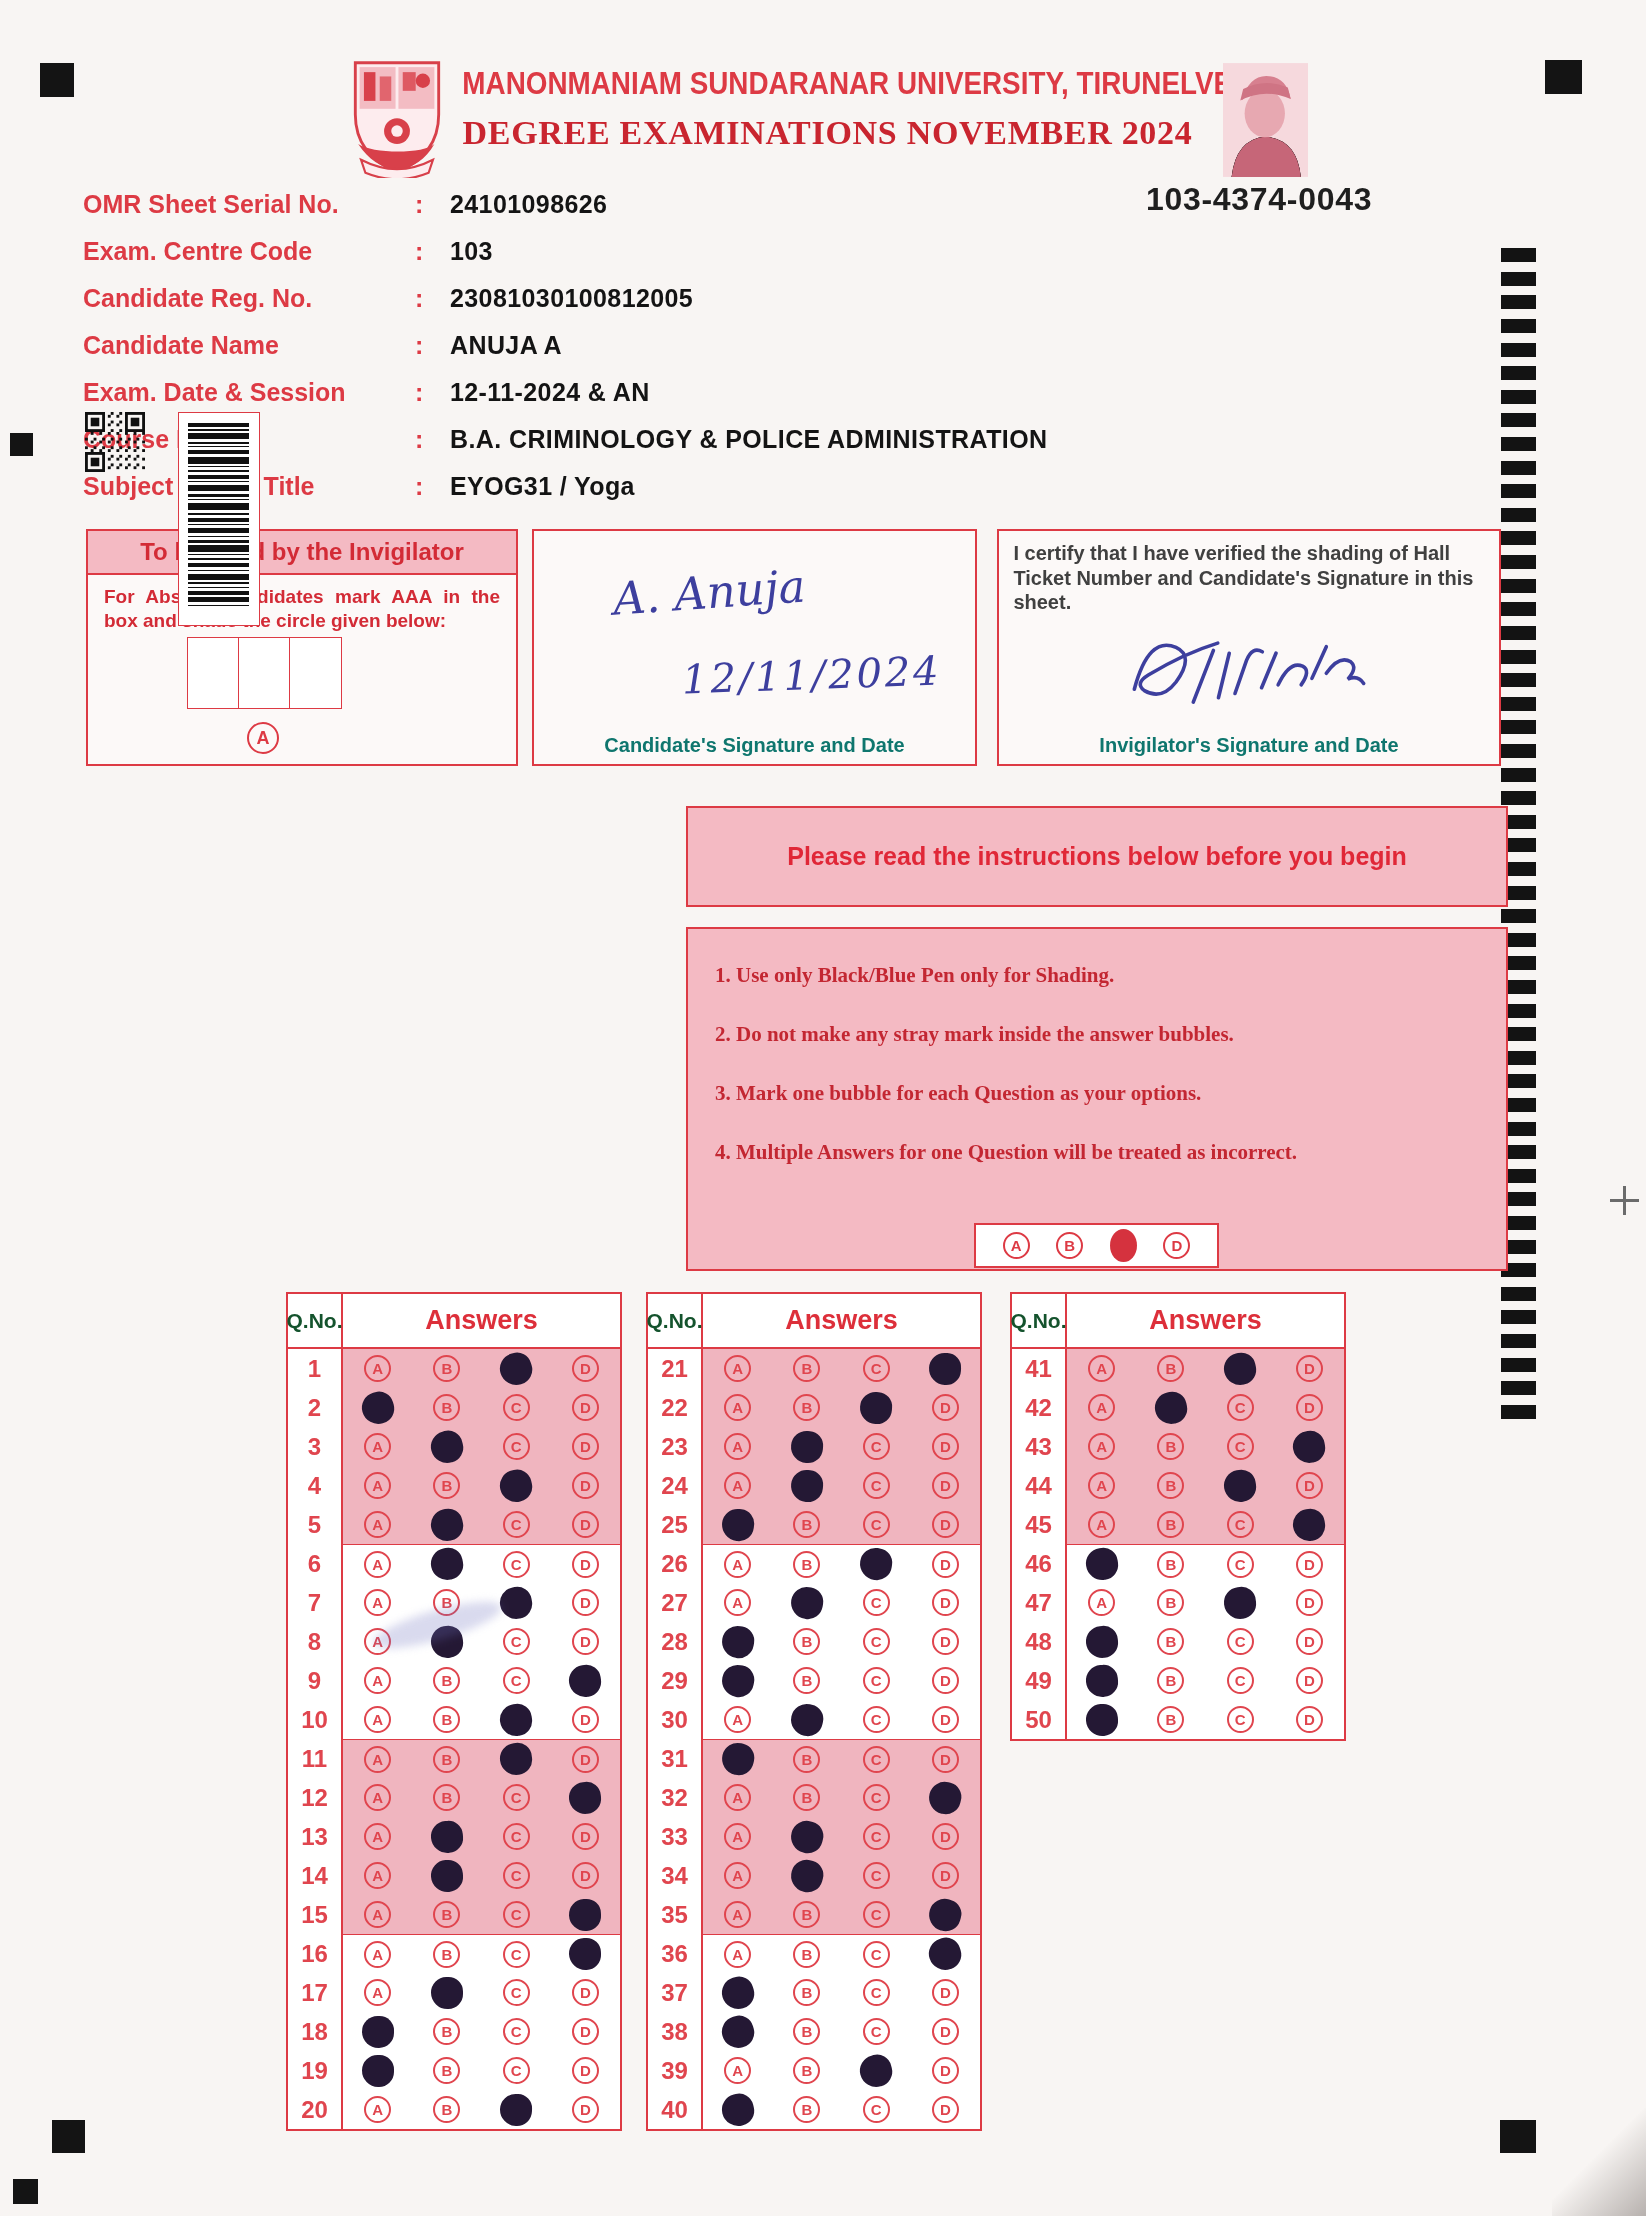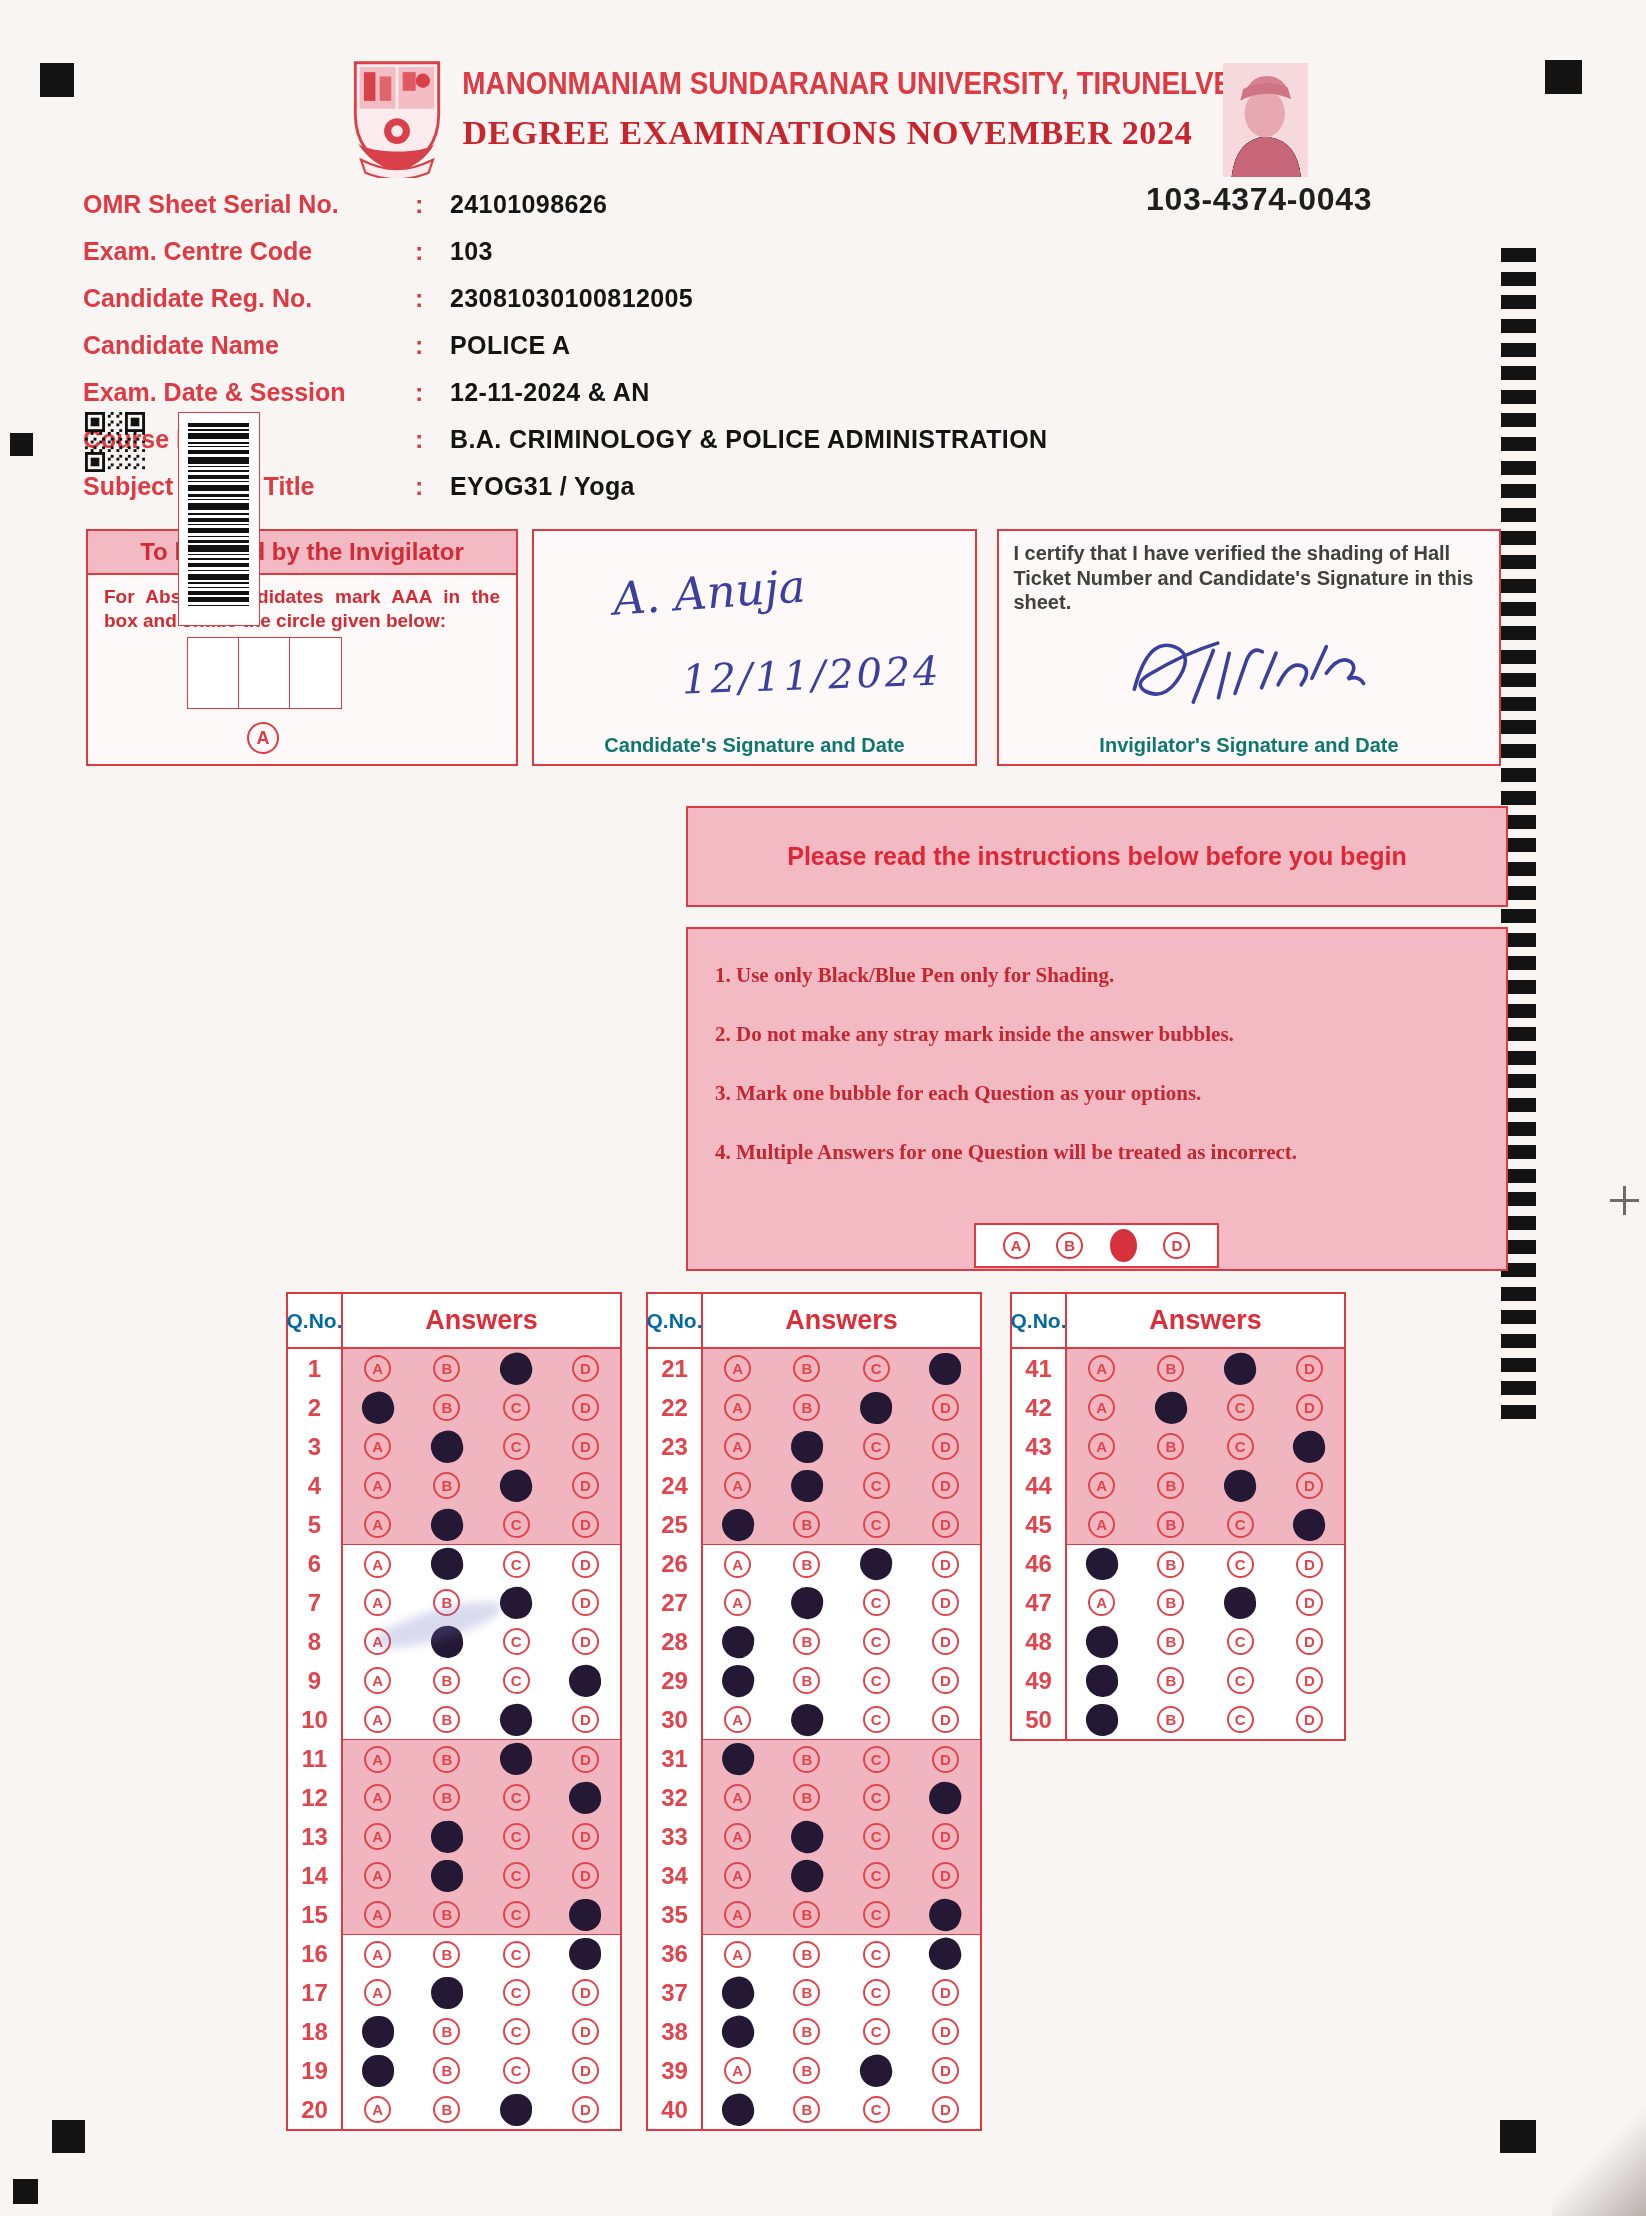--- a/index.html
+++ b/index.html
@@ -65,21 +65,21 @@
   #example-box{position:absolute;left:286px;top:294px;width:245px;height:45px;background:#fff;
       border:2.2px solid var(--red);display:flex;align-items:center;justify-content:space-evenly;box-sizing:border-box;}
   .exb{width:27px;height:27px;border:2.2px solid var(--red);border-radius:50%;color:var(--red);
       font-weight:bold;font-size:15px;display:flex;align-items:center;justify-content:center;box-sizing:border-box;}
   .exb.filled{border:none;background:#d5323e;width:27px;height:33px;border-radius:50%;}
   
   .atable{position:absolute;top:1292px;width:332px;border:2.2px solid var(--red);
       box-sizing:content-box;background:#fff;}
   .thead{display:flex;height:53px;border-bottom:2.2px solid var(--red);}
   .th-q{width:55px;display:flex;align-items:center;justify-content:center;
-      font-size:21px;font-weight:bold;color:#0369a1;border-right:2.2px solid var(--red);box-sizing:border-box;}
+      font-size:21px;font-weight:bold;color:#14532d;border-right:2.2px solid var(--red);box-sizing:border-box;}
   .th-a{flex:1;display:flex;align-items:center;justify-content:center;
       font-size:27px;font-weight:bold;color:#dd2f3a;text-align:right;}
   .trow{display:flex;height:39px;}
   .td-q{width:55px;display:flex;align-items:center;justify-content:center;
       font-size:24px;font-weight:bold;color:#e0454e;border-right:2.2px solid var(--red);box-sizing:border-box;}
   .td-a{flex:1;display:grid;grid-template-columns:repeat(4,1fr);align-items:center;
       justify-items:center;box-sizing:border-box;}
   .td-a.band{background:var(--band);}
   .td-a.gline{border-top:1.8px solid var(--red);}
   .bub{width:27px;height:27px;border:2.2px solid #e0454e;border-radius:50%;color:#e0454e;
@@ -199,21 +199,21 @@
         <span class="fvalue">103</span>
       </div>
       <div class="frow">
         <span class="flabel">Candidate Reg. No.</span>
         <span class="fcolon">:</span>
         <span class="fvalue">23081030100812005</span>
       </div>
       <div class="frow">
         <span class="flabel">Candidate Name</span>
         <span class="fcolon">:</span>
-        <span class="fvalue">POLICE A</span>
+        <span class="fvalue">ANUJA A</span>
       </div>
       <div class="frow">
         <span class="flabel">Exam. Date &amp; Session</span>
         <span class="fcolon">:</span>
         <span class="fvalue">12-11-2024 &amp; AN</span>
       </div>
       <div class="frow">
         <span class="flabel">Course Name</span>
         <span class="fcolon">:</span>
         <span class="fvalue">B.A. CRIMINOLOGY &amp; POLICE ADMINISTRATION</span>

